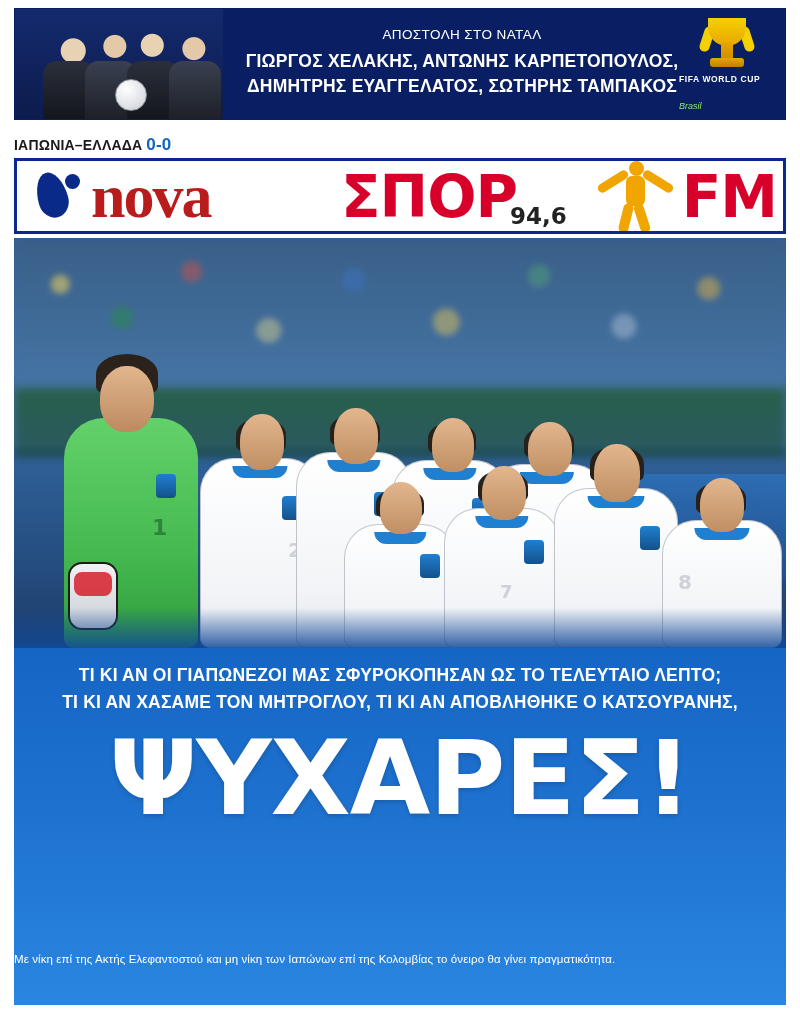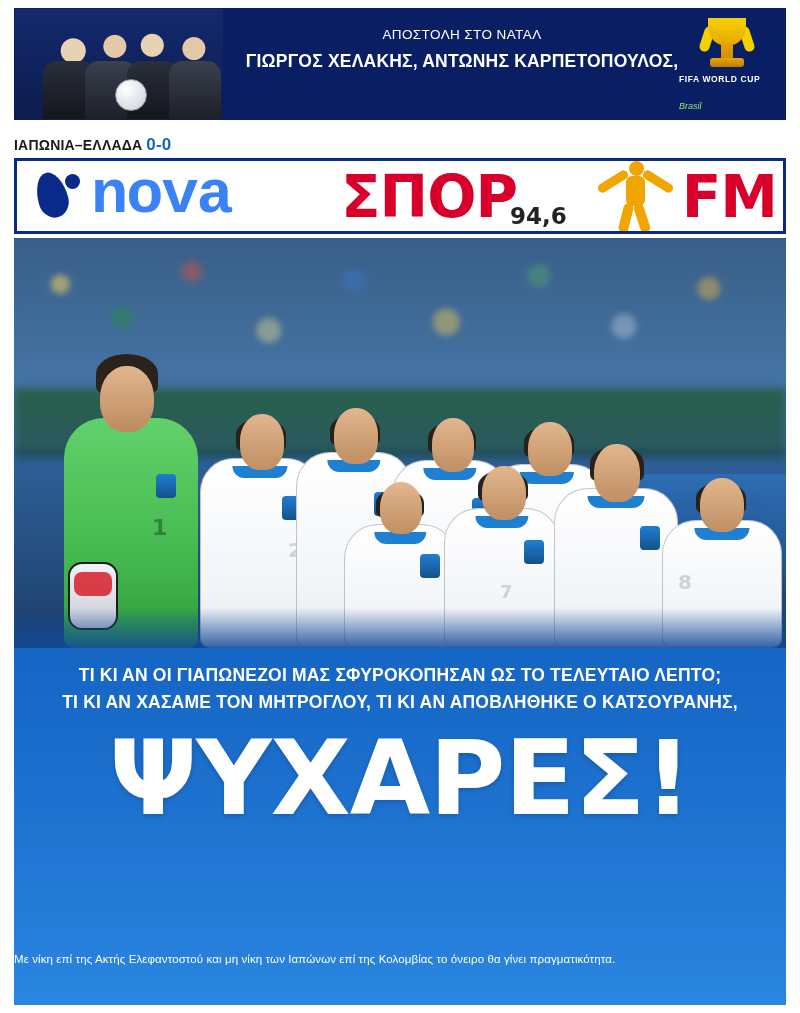--- a/index.html
+++ b/index.html
@@ -211,24 +211,24 @@
   .nova-bird .dot {
     position: absolute;
     left: 38px;
     top: 6px;
     width: 15px;
     height: 15px;
     border-radius: 50%;
     background: #0a2a8a;
   }
   .nova-word {
-    font-family: Liberation Mono, monospace;
+    font-family: Liberation Serif, serif;
     font-size: 62px;
     font-weight: bold;
-    color: #3b82f6;
+    color: #b91c1c;
     letter-spacing: -2px;
     line-height: 1;
     margin-left: 2px;
   }
   .sport-block {
     position: absolute;
     left: 318px;
     top: 0;
     right: 0;
     height: 70px;
@@ -528,20 +528,21 @@
       <div class="suit s2"></div>
       <div class="suit s3"></div>
       <div class="suit s4"></div>
       <div class="ball"></div>
     </div>
 
     <div class="banner-text">
       <div class="banner-kicker">ΑΠΟΣΤΟΛΗ ΣΤΟ ΝΑΤΑΛ</div>
       <div class="banner-names">
         <div>ΓΙΩΡΓΟΣ ΧΕΛΑΚΗΣ, ΑΝΤΩΝΗΣ ΚΑΡΠΕΤΟΠΟΥΛΟΣ,</div>
+        <div>ΔΗΜΗΤΡΗΣ ΕΥΑΓΓΕΛΑΤΟΣ, ΣΩΤΗΡΗΣ ΤΑΜΠΑΚΟΣ</div>
       </div>
     </div>
 
     <div class="fifa-logo">
       <div class="fifa-cup">
         <div class="hand1"></div>
         <div class="hand2"></div>
         <div class="bowl"></div>
         <div class="stem"></div>
         <div class="base"></div>

